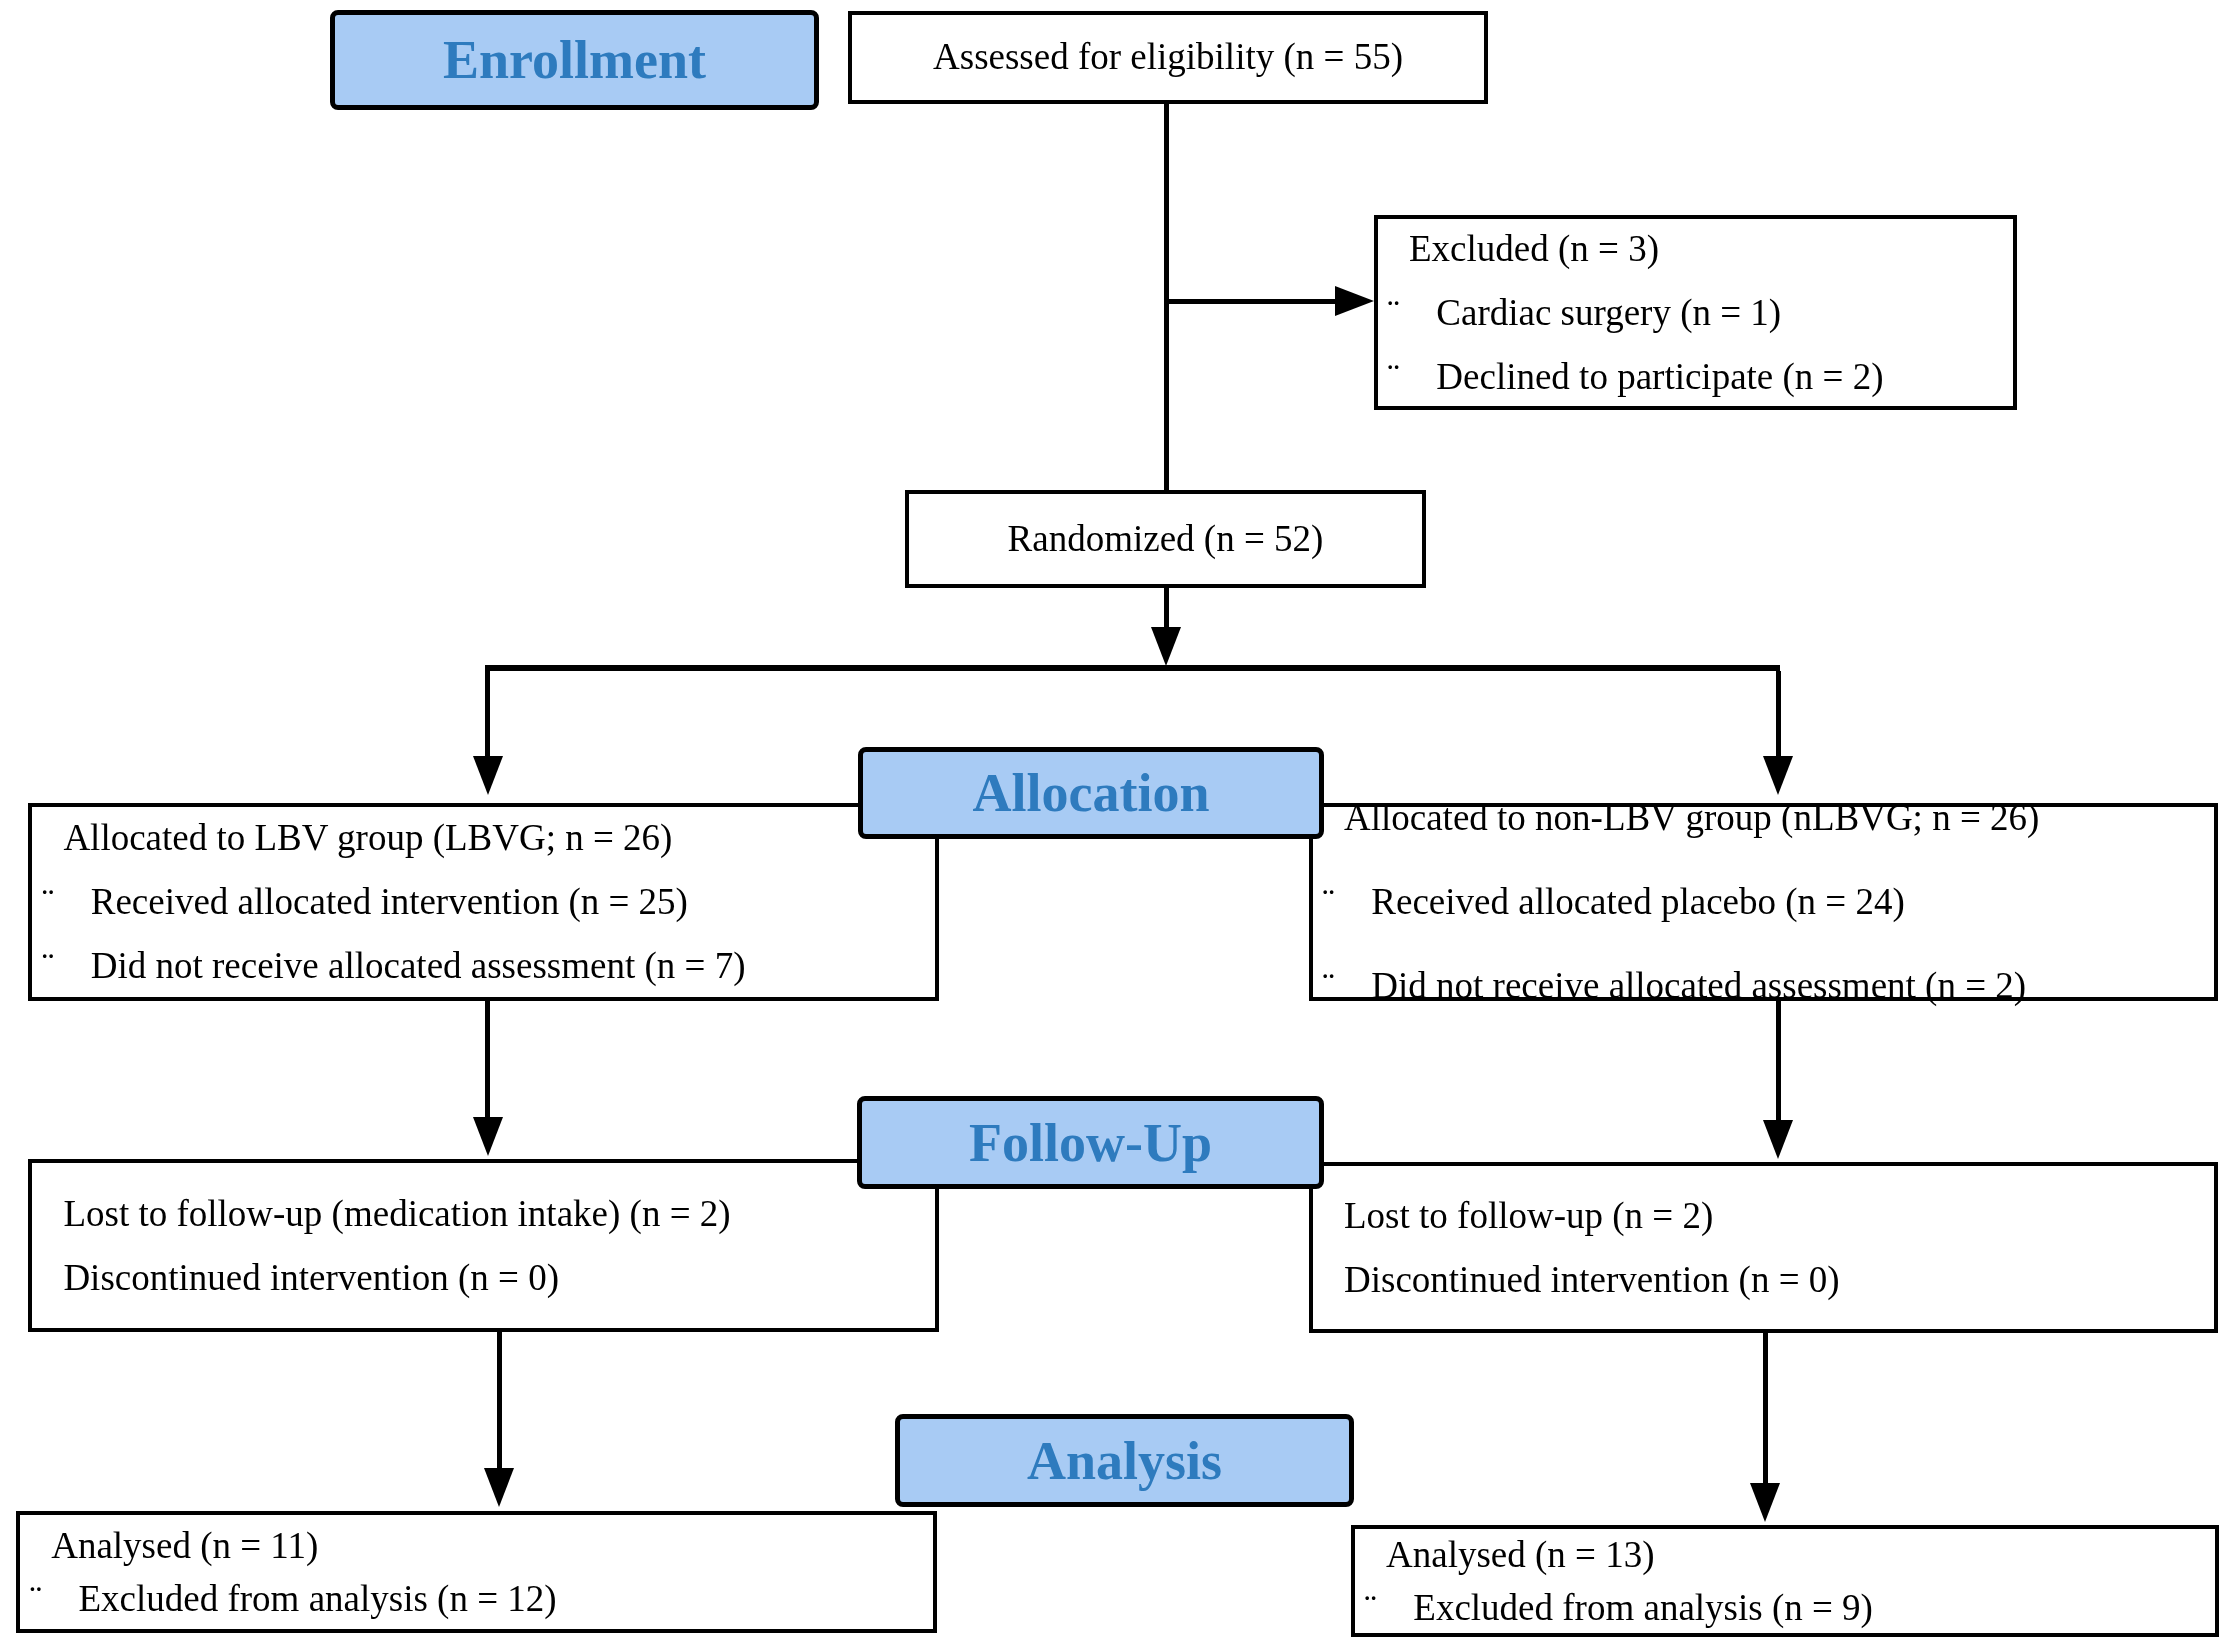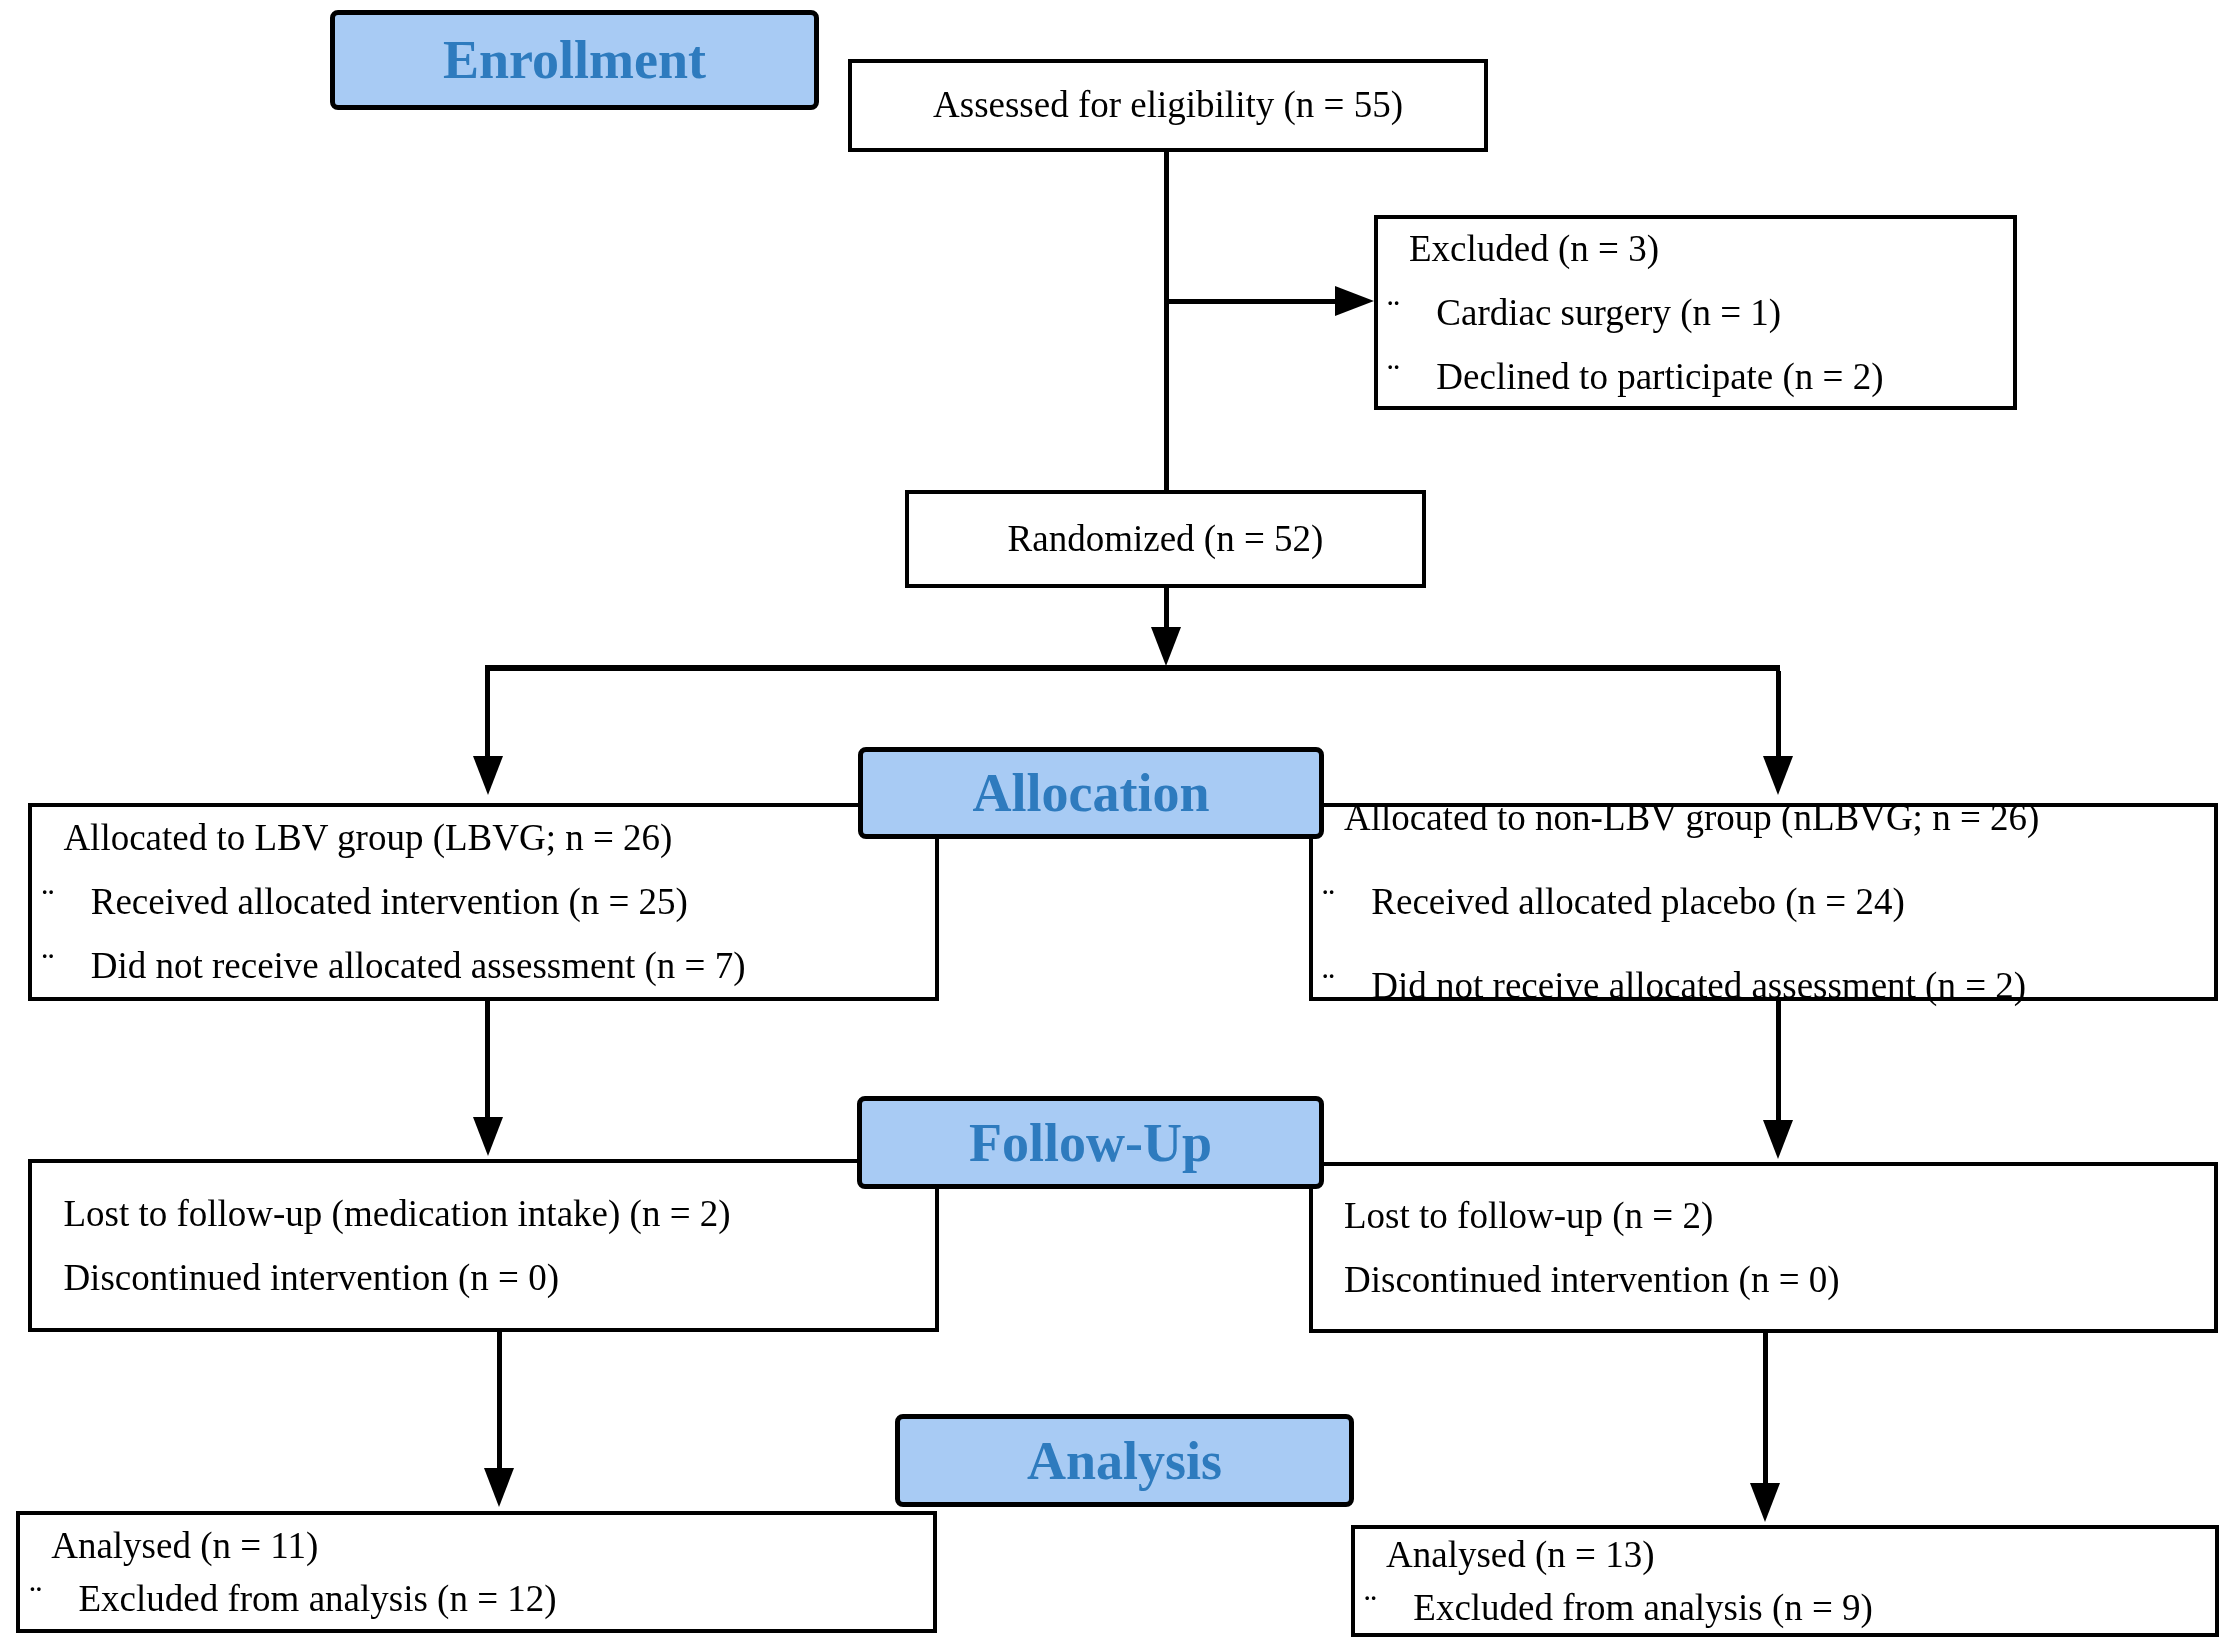--- a/index.html
+++ b/index.html
@@ -108,21 +108,21 @@
   <div class="phase" style="left:858px; top:747px; width:466px; height:92px;">
     <span>Allocation</span>
   </div>
   <div class="phase" style="left:857px; top:1096px; width:467px; height:93px;">
     <span>Follow-Up</span>
   </div>
   <div class="phase" style="left:895px; top:1414px; width:459px; height:93px;">
     <span>Analysis</span>
   </div>
 
-  <div class="box center" style="left:848px; top:10.8px; width:640px; height:93px;margin-top:48px;">
+  <div class="box center" style="left:848px; top:10.8px; width:640px; height:93px;">
     <div class="line">
         <span>Assessed for eligibility (n = 55)</span>
       </div>
   </div>
 
   <div class="box" style="left:1374px; top:215px; width:643px; height:195px;">
     <div class="line">
         <span>Excluded (n = 3)</span>
       </div>
     <div class="line b">

